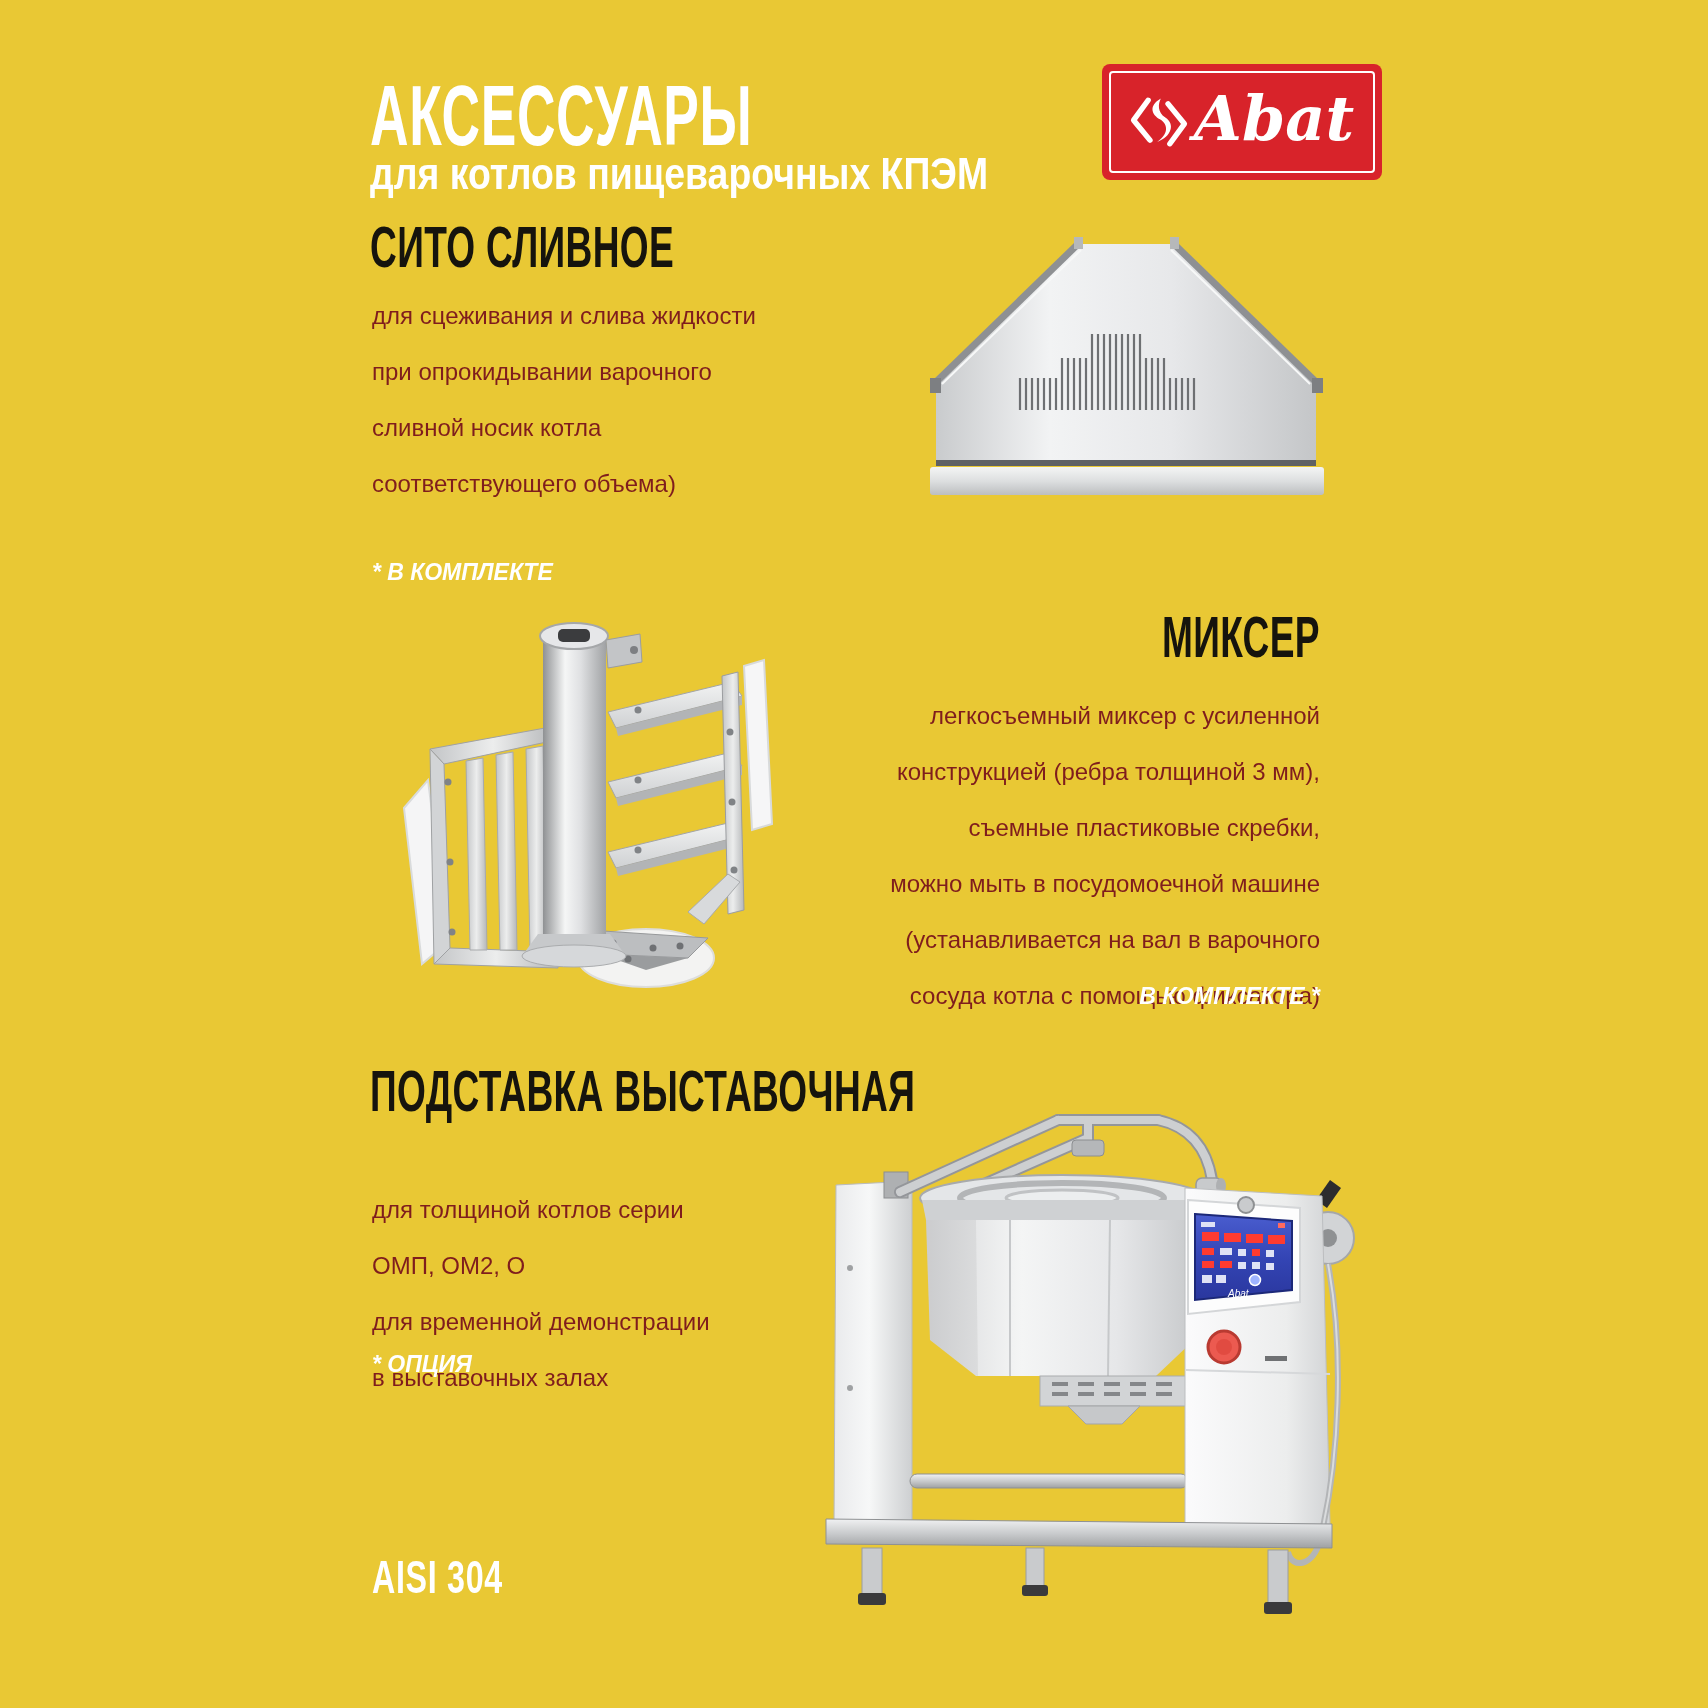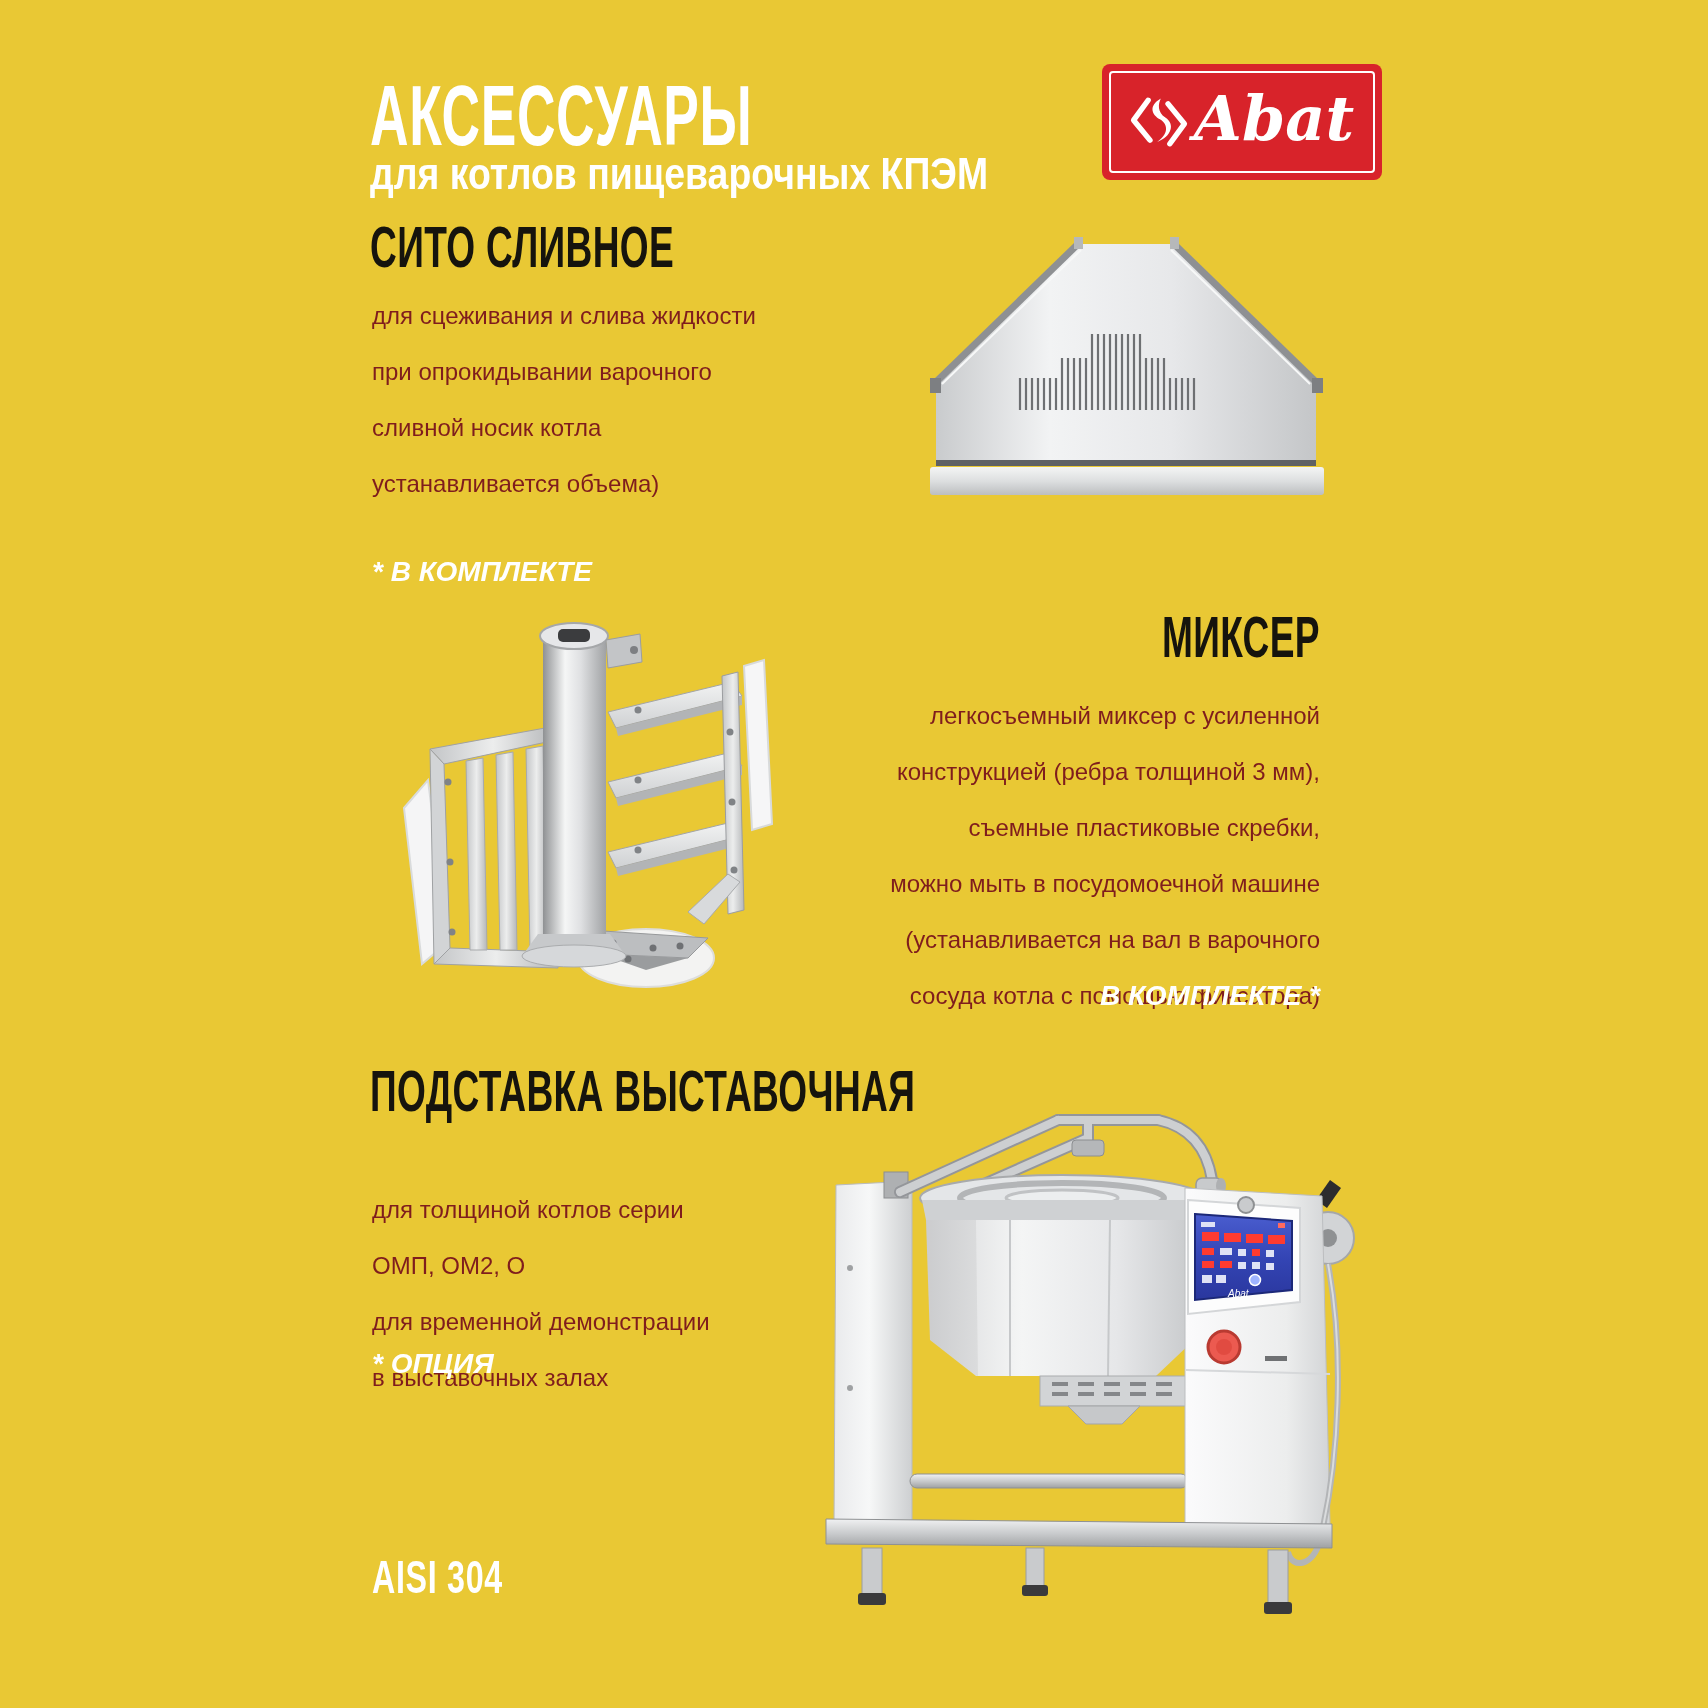--- a/index.html
+++ b/index.html
@@ -22,21 +22,21 @@
   .h2{
     font-size:58px;font-weight:bold;color:#16140d;line-height:1;
     white-space:nowrap;transform:scaleX(.64);transform-origin:left top;
     letter-spacing:.5px;
   }
   .h2.right{transform-origin:right top;}
   .para{font-size:24px;color:#7f1d1d;line-height:56px;}
   .para .ln{white-space:nowrap;}
   .right-align{text-align:right;}
   .note{
-    font-size:28px;font-weight:bold;font-style:italic;color:#ffffff;
+    font-size:23px;font-weight:bold;font-style:italic;color:#ffffff;
     line-height:56px;white-space:nowrap;text-align:center;
   }
   .aisi{
     font-size:46px;font-weight:bold;color:#ffffff;line-height:1;
     white-space:nowrap;transform:scaleX(.70);transform-origin:left top;
     letter-spacing:1px;
   }
   
   .logo{
     left:1102px;top:64px;width:280px;height:116px;
@@ -69,21 +69,21 @@
     <span class="brand">Abat</span>
   </div>
 </div>
 
 <div class="abs h2" style="left:370px;top:218px;">СИТО СЛИВНОЕ</div>
 
 <div class="abs para" style="left:372px;top:288px;width:640px;">
   <div class="ln">для сцеживания и слива жидкости</div>
   <div class="ln">при опрокидывании варочного</div>
   <div class="ln">сливной носик котла</div>
-  <div class="ln">устанавливается объема)</div>
+  <div class="ln">соответствующего объема)</div>
 </div>
 <div class="abs note" style="left:372px;top:544px;">* В КОМПЛЕКТЕ</div>
 
 <svg class="abs" style="left:928px;top:232px;" width="398" height="272" viewBox="0 0 398 272">
   <defs>
     <linearGradient id="hoodG" x1="0" y1="0" x2="1" y2="0">
       <stop offset="0" stop-color="#c9cbcd"></stop>
         <stop offset=".3" stop-color="#f2f3f4"></stop>
       <stop offset=".62" stop-color="#e7e8ea"></stop>
         <stop offset="1" stop-color="#c4c6c8"></stop>

